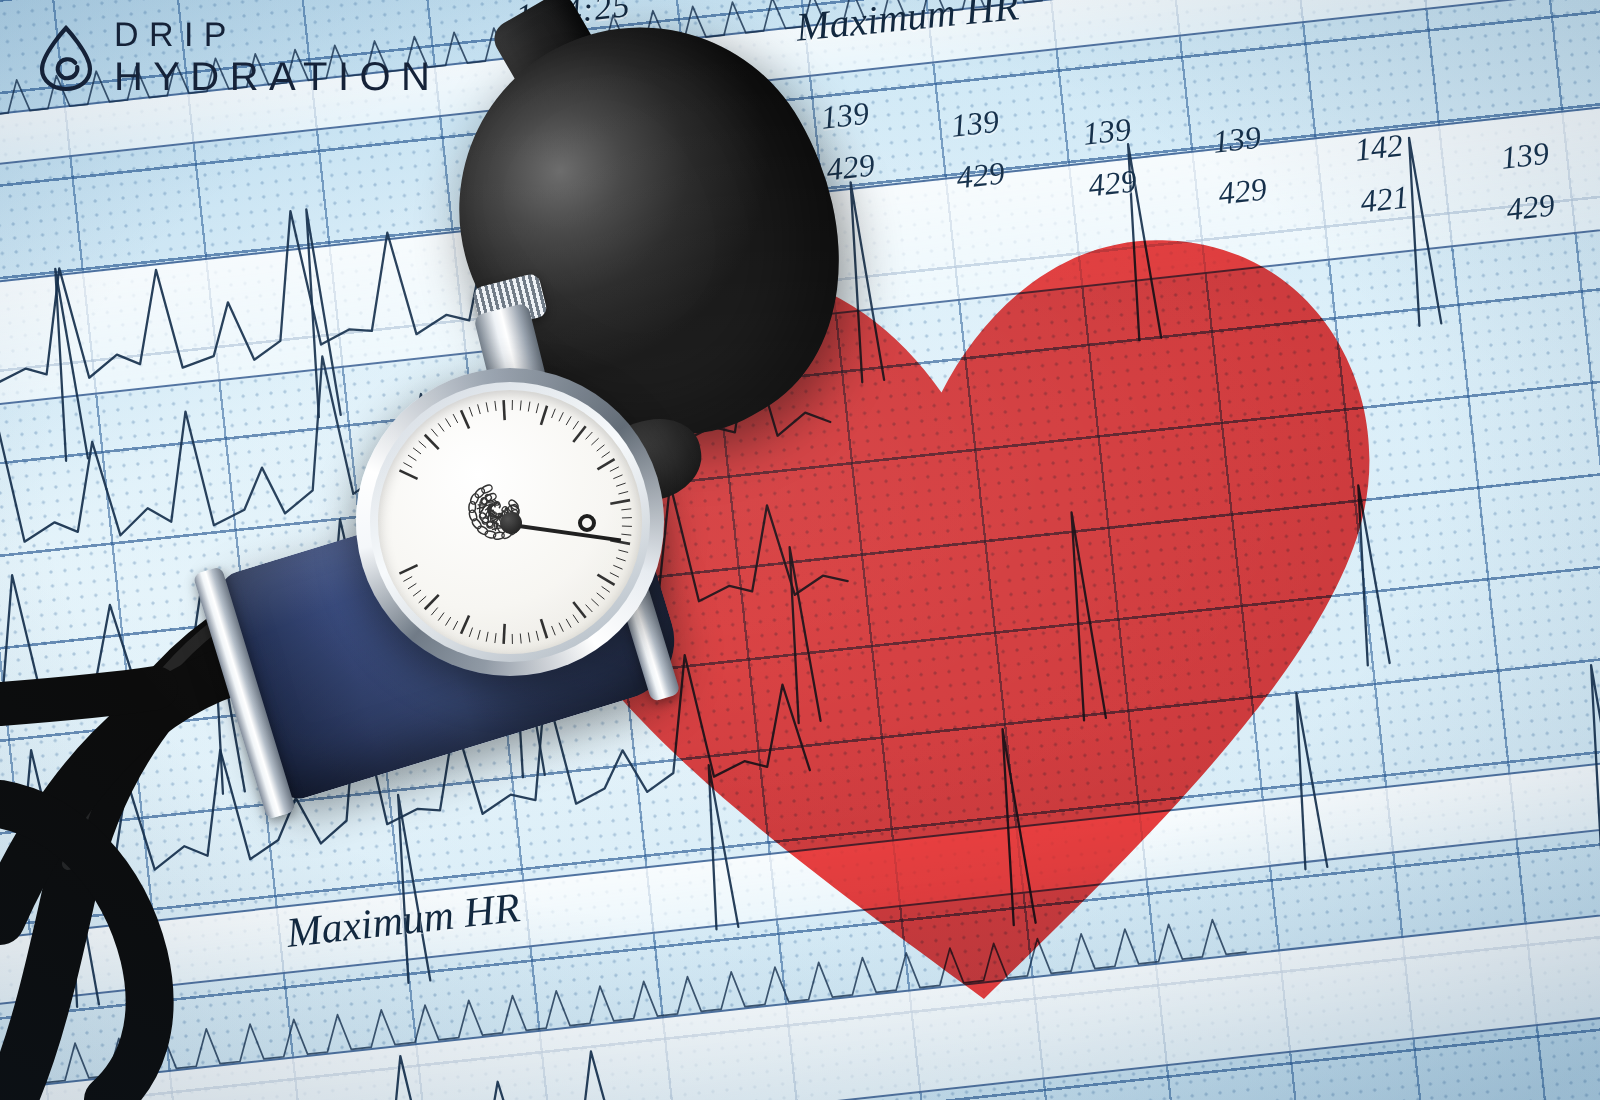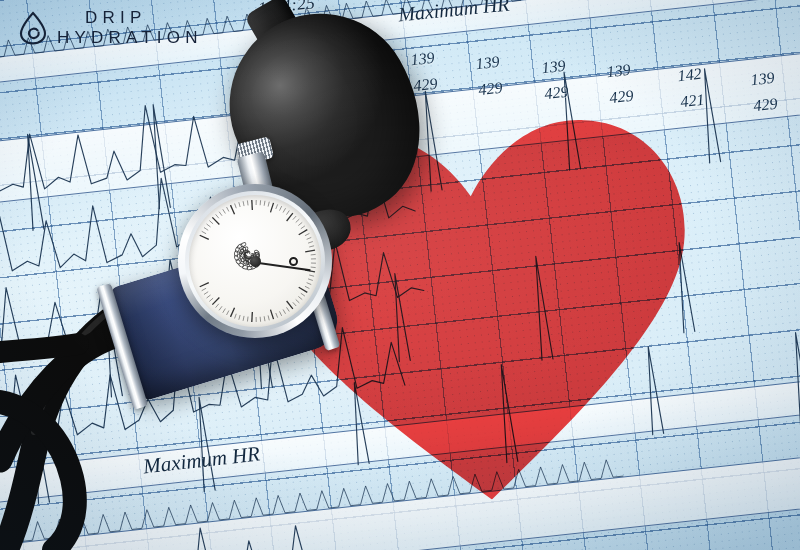--- a/index.html
+++ b/index.html
@@ -238,22 +238,22 @@
     z-index: 40;
   }
   #logo-mark { width: 30px; height: 34px; flex: 0 0 auto; }
   .logo-words { line-height: 1.16; }
   .logo-line {
     font-family: "Liberation Sans", sans-serif;
     color: #152238;
     letter-spacing: 5.2px;
     font-weight: 400;
   }
-  #logo-drip { font-size: 17px; margin-left: 28px; }
-  #logo-hydration { font-size: 17px; }
+  #logo-drip { font-size: 17px; }
+  #logo-hydration { font-size: 20px; }
 
   
   .vignette {
     position: absolute; inset: 0;
     pointer-events: none;
     background:
       radial-gradient(ellipse 78% 72% at 46% 44%, rgba(255,255,255,.06) 0%, rgba(0,0,0,0) 55%, rgba(12,40,70,.16) 100%);
   }
 </style>
 </head>

